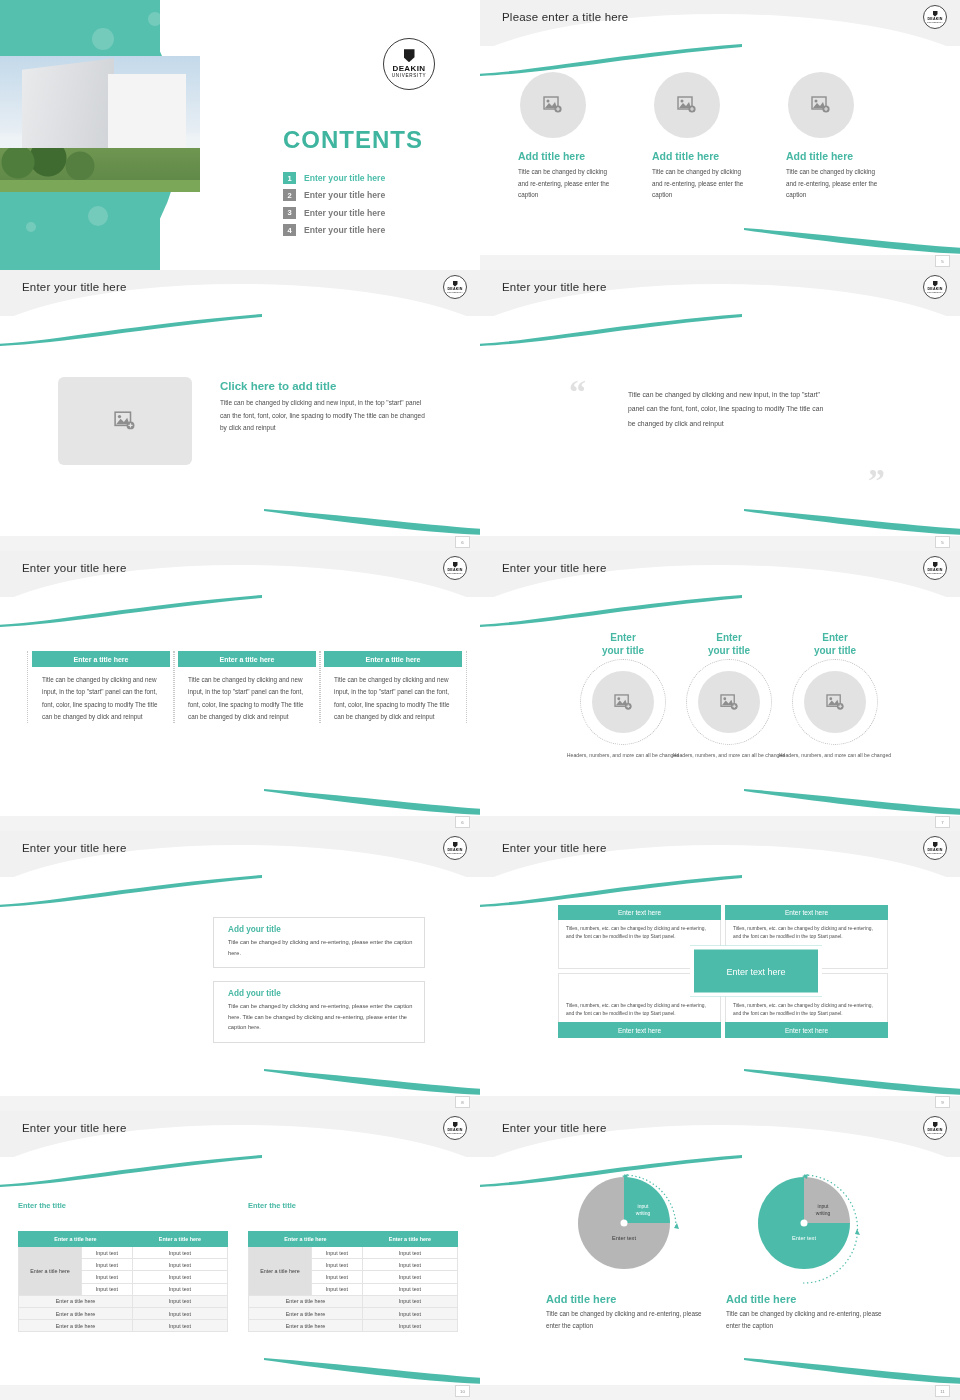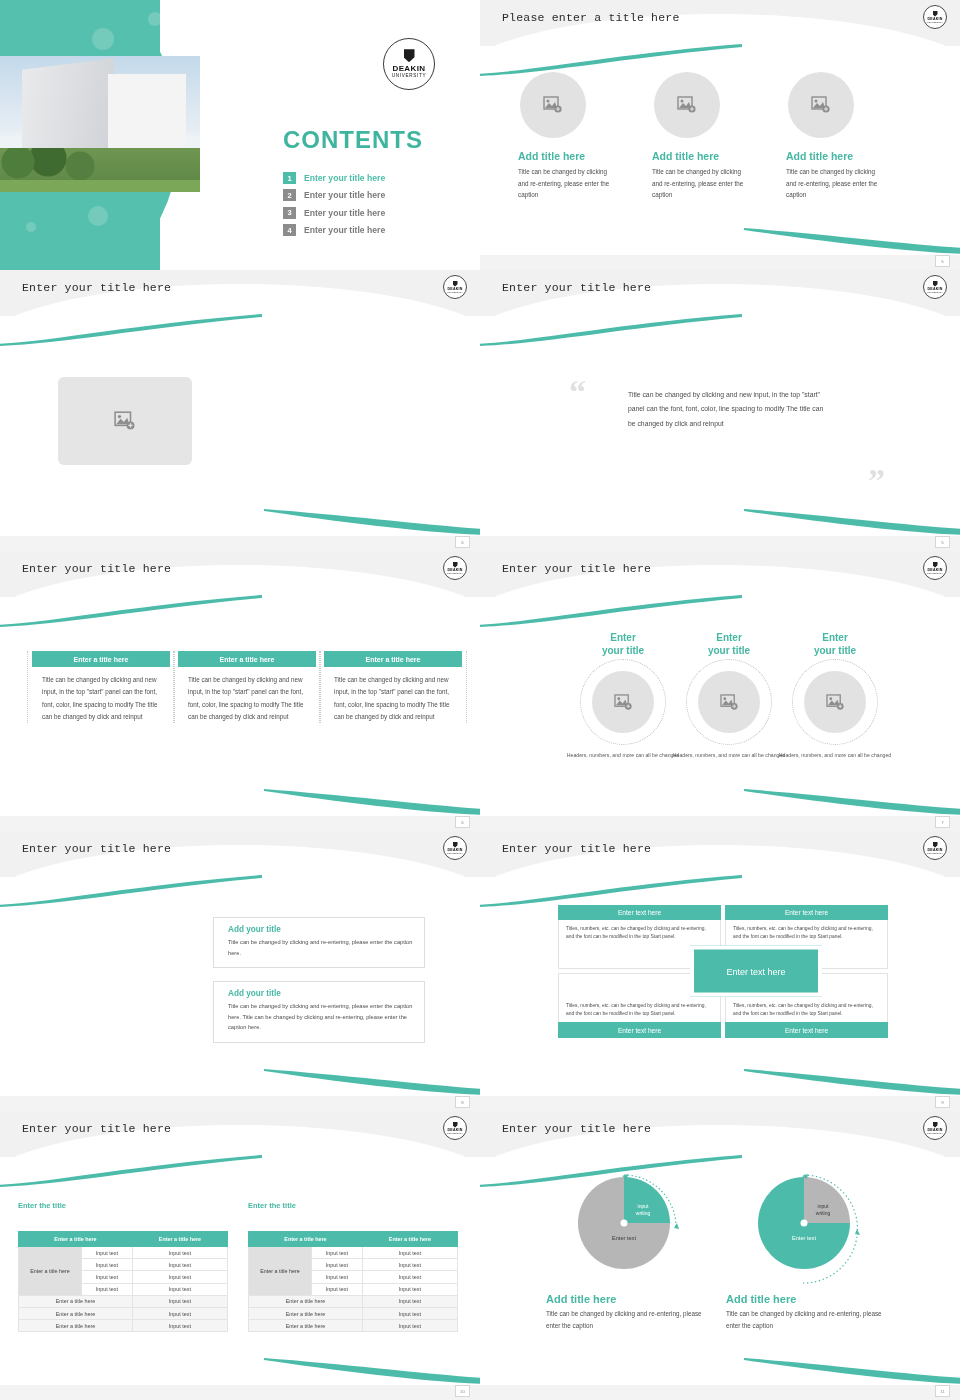--- a/index.html
+++ b/index.html
@@ -32,21 +32,20 @@
   }
   .hdr-curve{
     position:absolute;left:-6%;top:14px;width:112%;height:70px;
     background:#ffffff;
     border-radius:50% 50% 0 0 / 100% 100% 0 0;
   }
   .hdr-title{
     position:absolute;left:22px;top:11px;
     font-size:11.5px;color:#2b2b2b;letter-spacing:.2px;
     white-space:nowrap;
-    font-family:Liberation Mono, monospace;
   }
   .logo{
     position:absolute;right:13px;top:5px;
     width:22px;height:22px;border-radius:50%;
     border:1px solid #4a4a4a;background:#fff;
     display:flex;flex-direction:column;align-items:center;justify-content:center;
     line-height:1;
   }
   .logo .shield{
     width:5px;height:6px;background:#222;
@@ -345,20 +344,24 @@
       </svg>
 
       <div class="ph-rect s3-img">
         <svg width="22" height="20" viewBox="0 0 20 18">
           <rect x="1" y="1" width="14" height="12" fill="none" stroke="#8e8e8e" stroke-width="1.4"></rect>
           <circle cx="5" cy="5" r="1.5" fill="#8e8e8e"></circle>
           <path d="M2 12 L6 7 L9 10 L12 6 L14 12 Z" fill="#8e8e8e"></path>
           <circle cx="15" cy="13" r="3.6" fill="#8e8e8e"></circle>
           <path d="M15 11.1 v3.8 M13.1 13 h3.8" stroke="#e6e5e5" stroke-width="1.1"></path>
         </svg>
+      </div>
+      <div class="s3-txt">
+        <div class="s3-h">Click here to add title</div>
+        <div class="s3-p">Title can be changed by clicking and new input, in the top "start" panel can the font, font, color, line spacing to modify The title can be changed by click and reinput</div>
       </div>
 
       <div class="botstrip"></div>
       <div class="pagebox">6</div>
     </div>
   </div>
 
   <div class="slide">
     <div class="slide-inner">
       <div class="hdr-band"></div>

